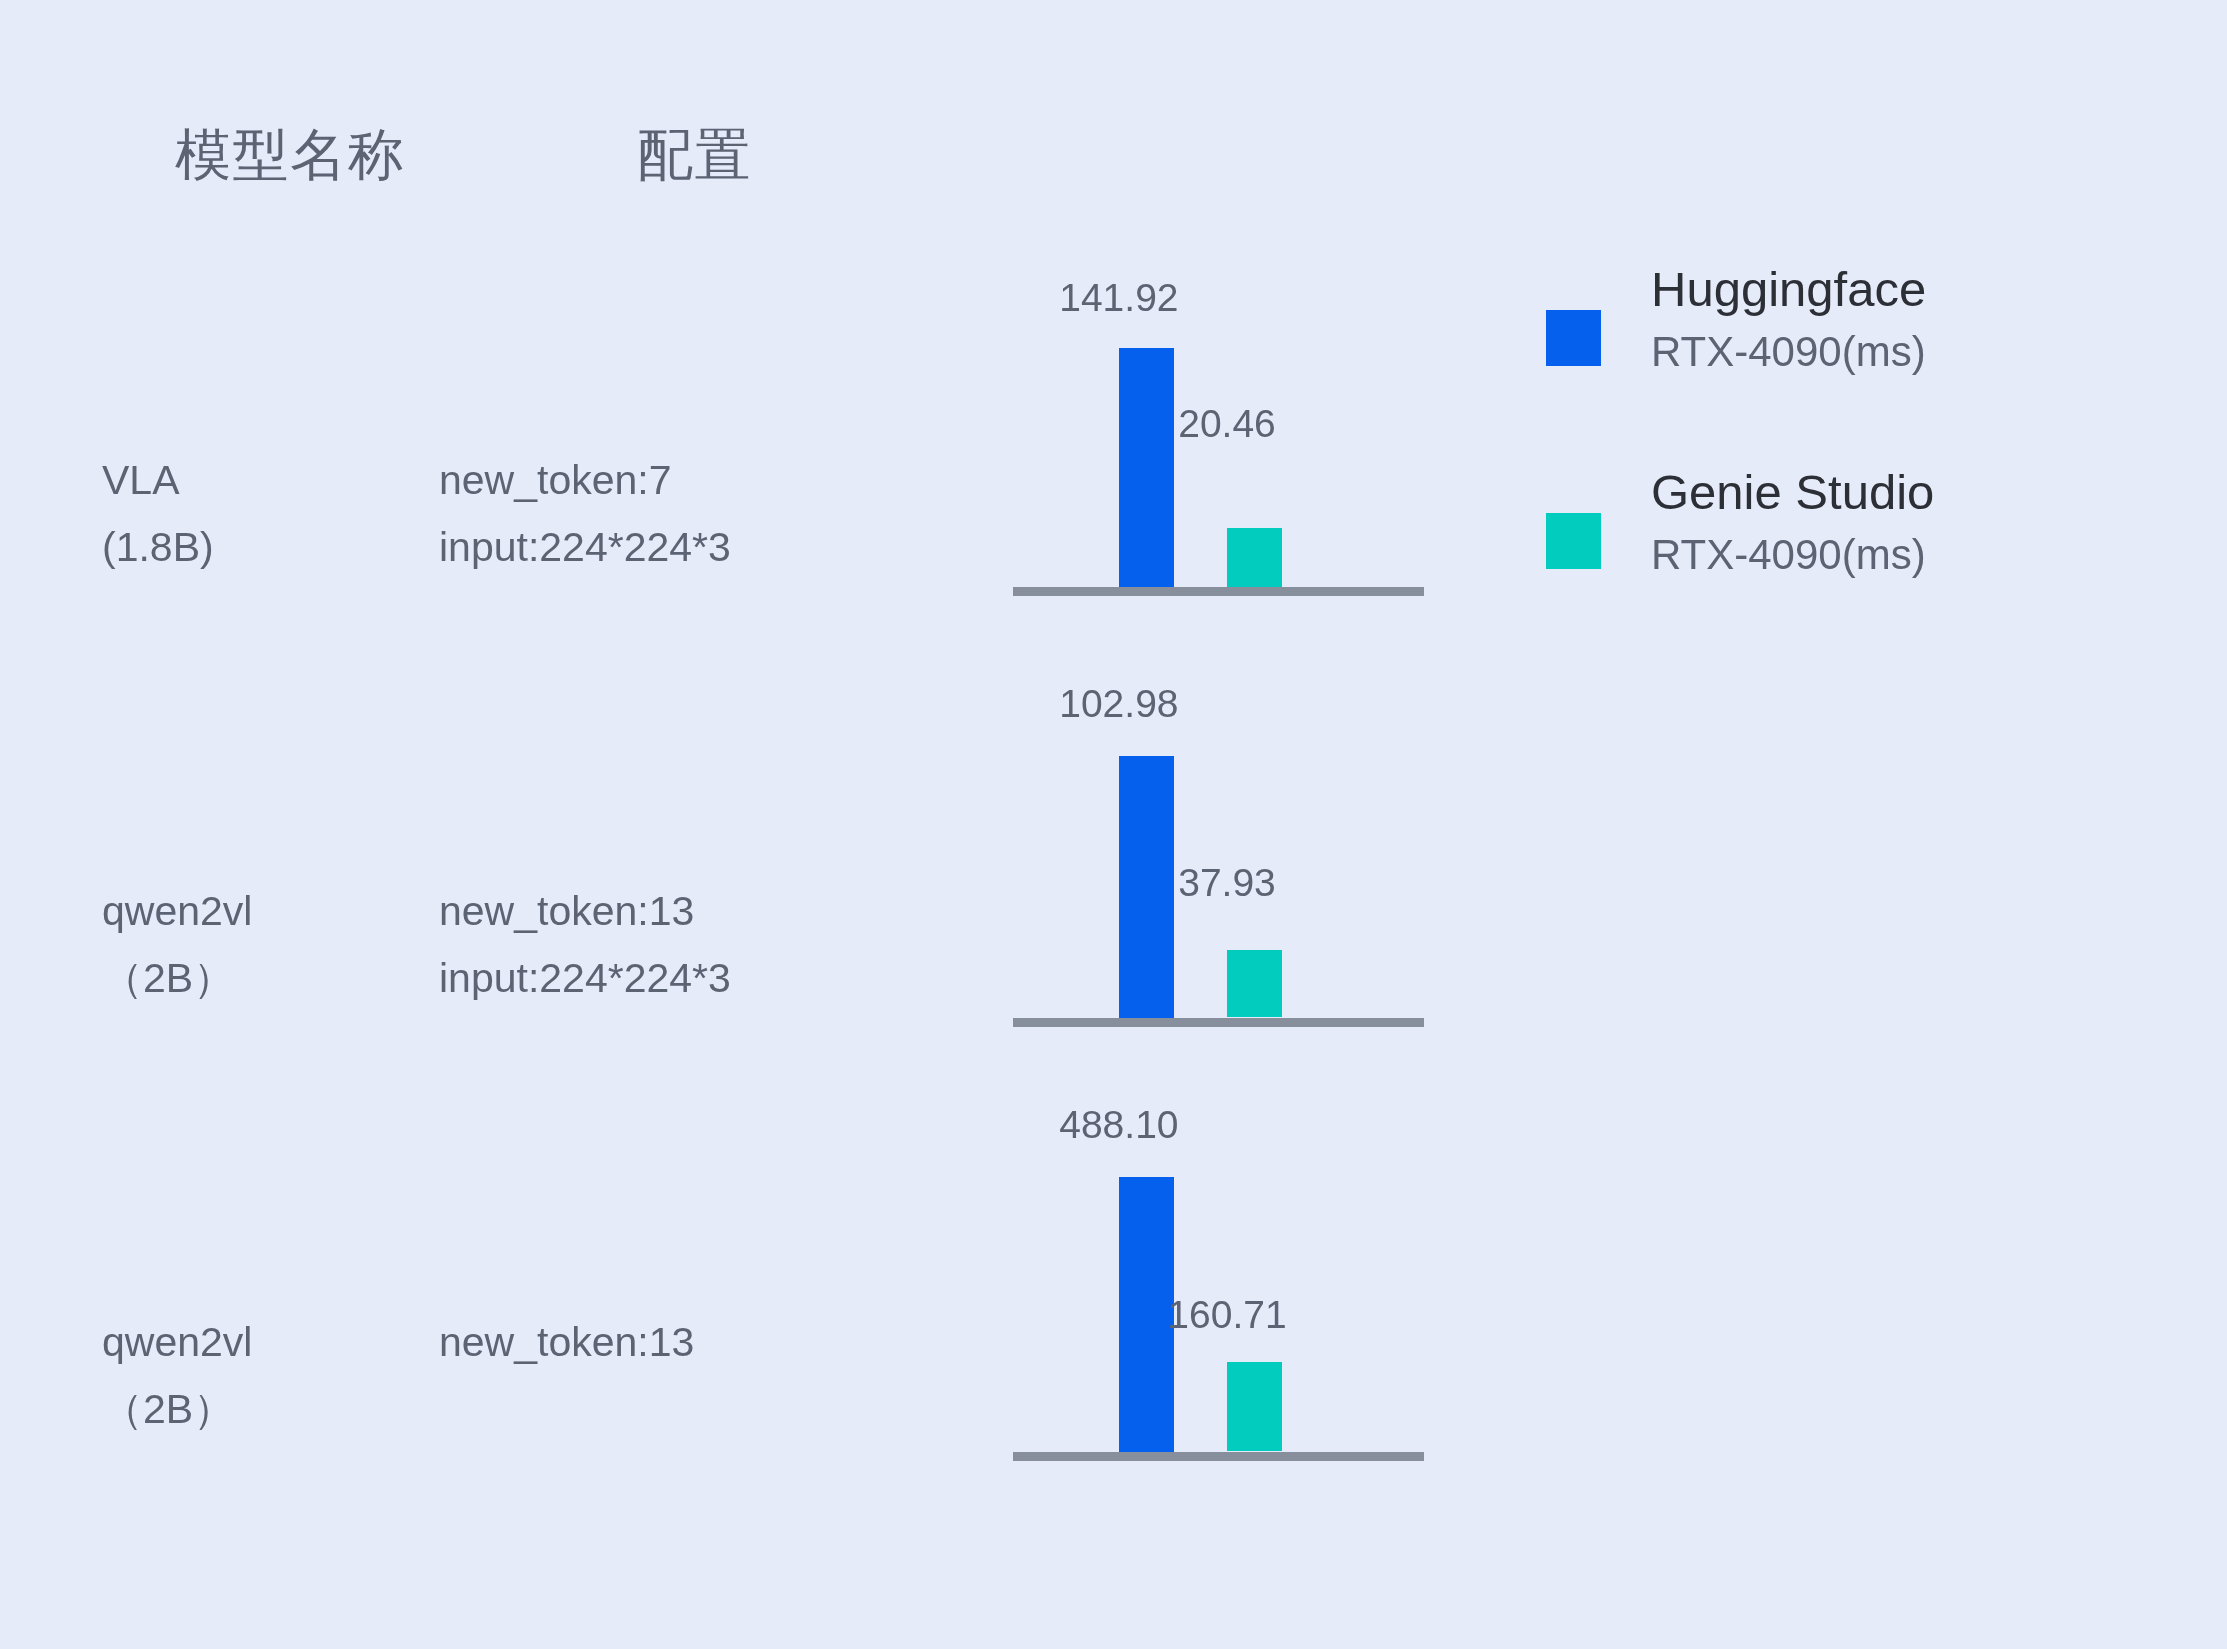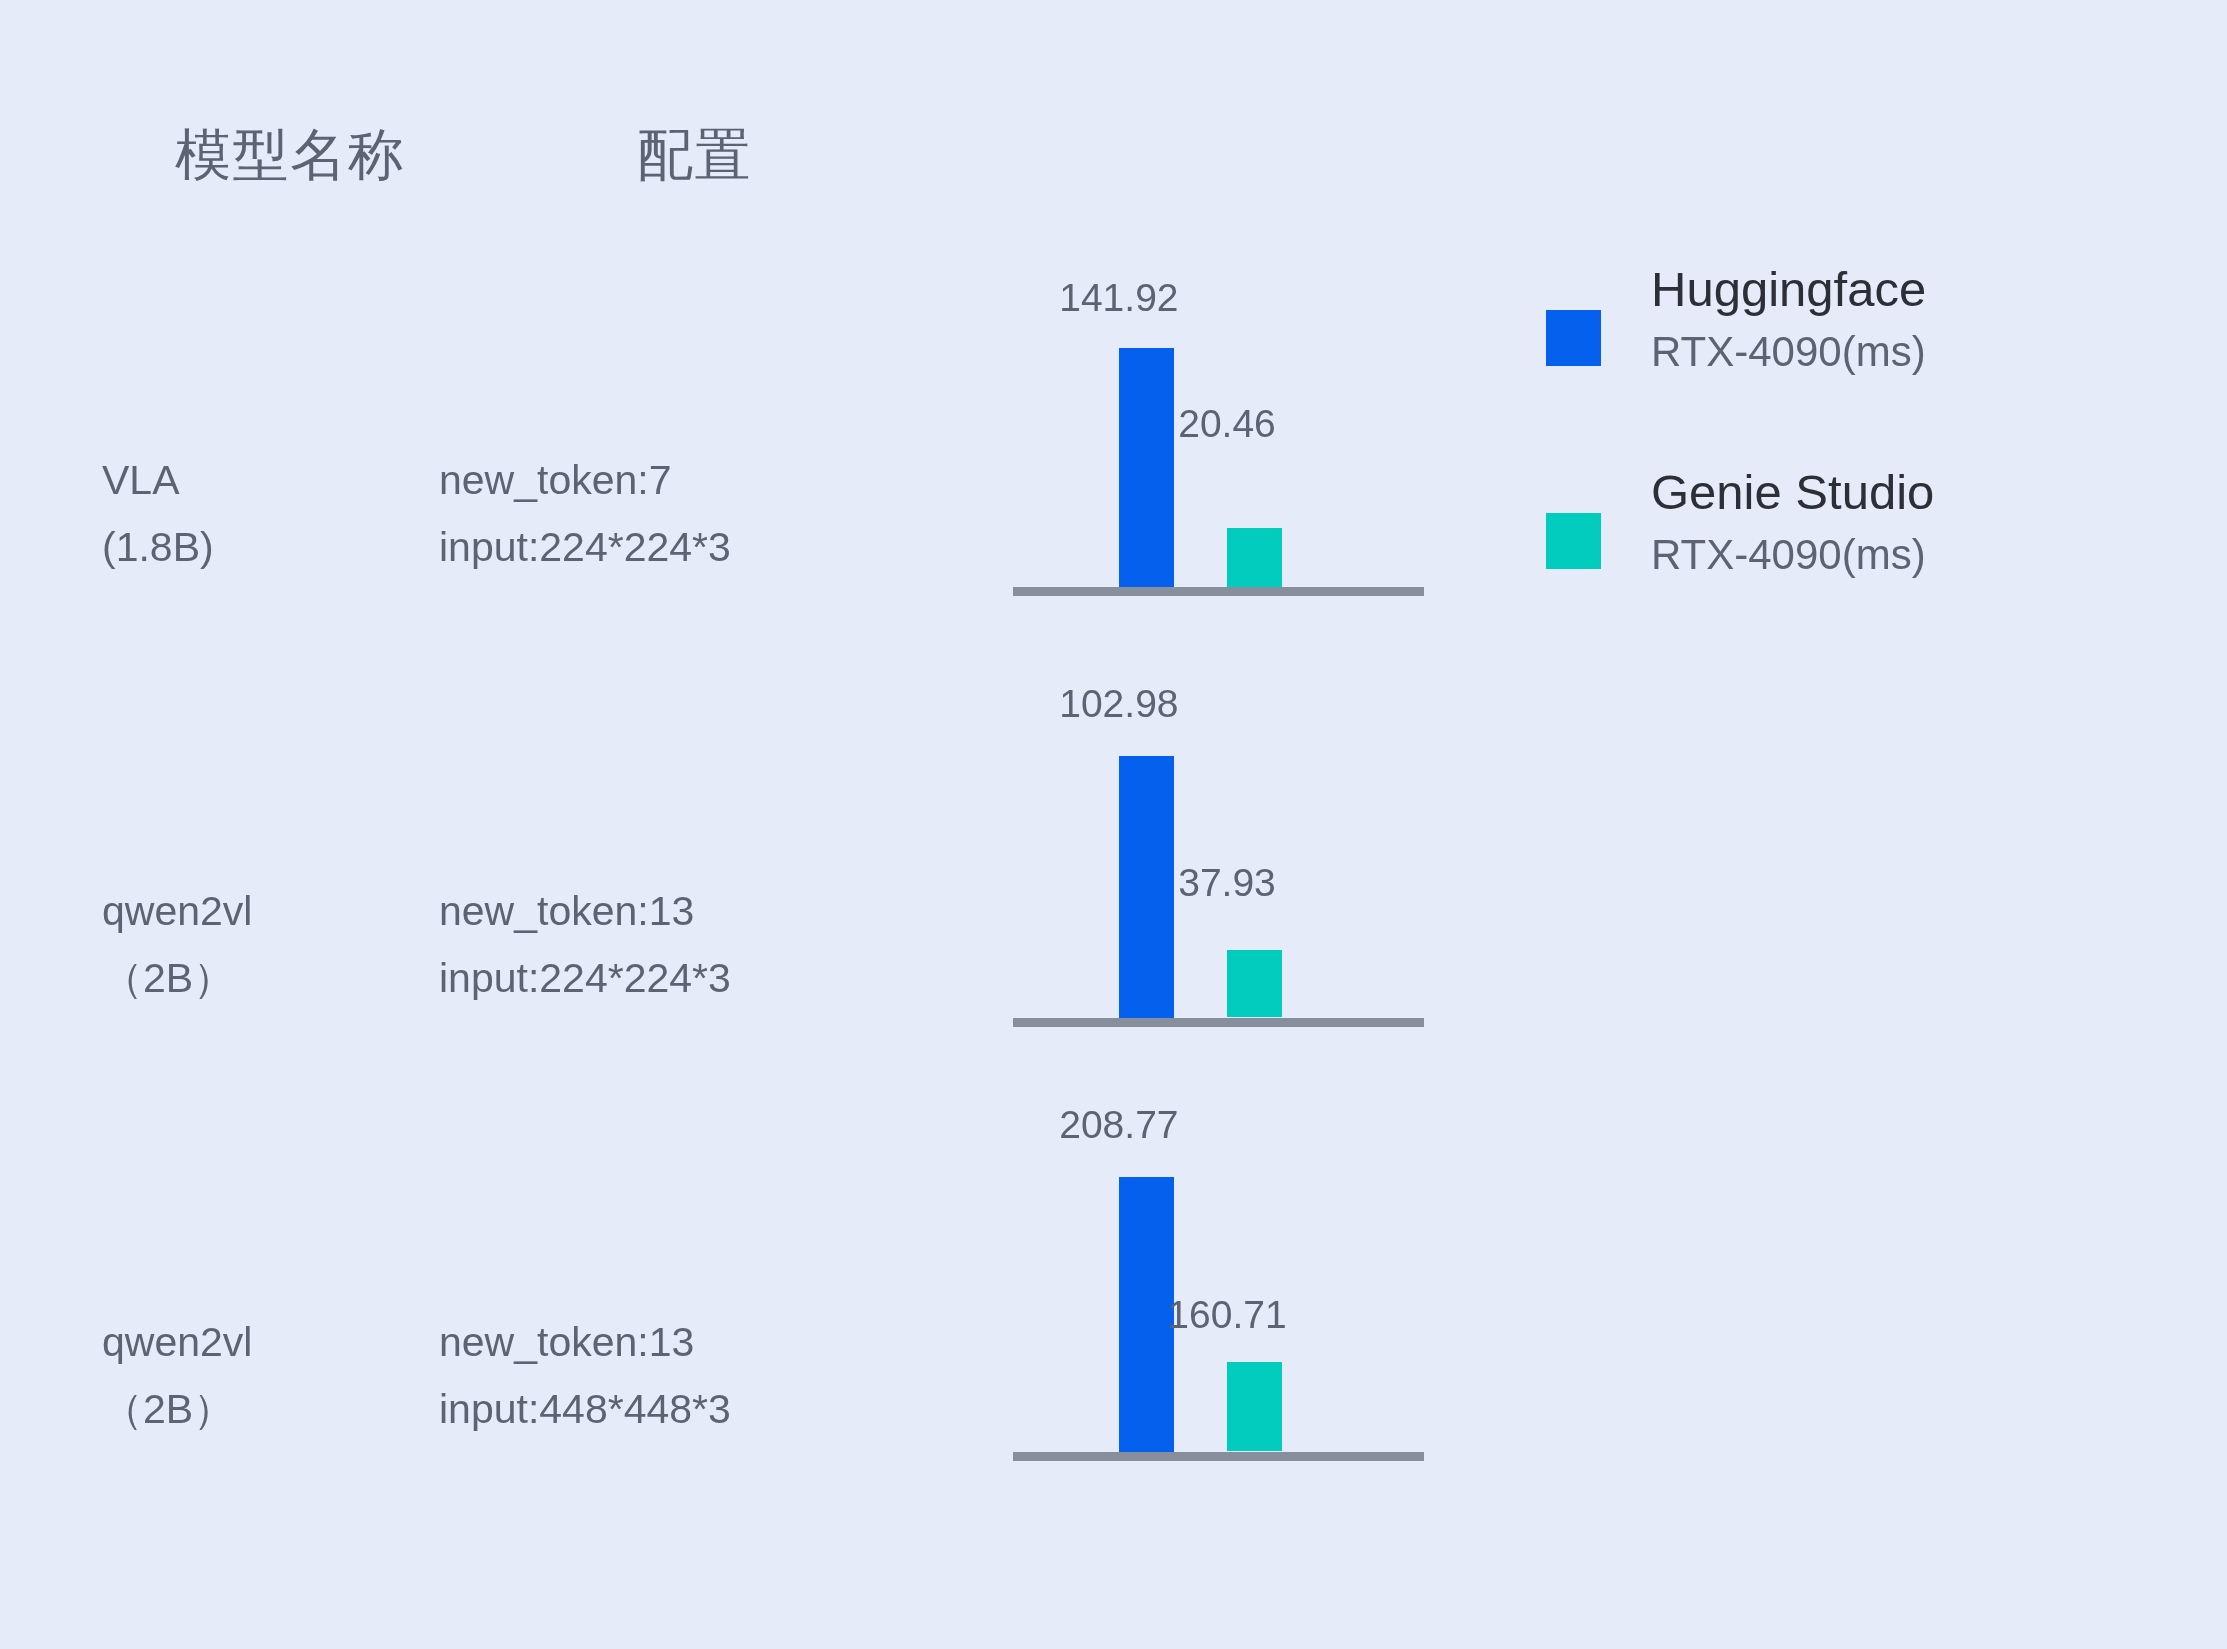--- a/index.html
+++ b/index.html
@@ -208,26 +208,25 @@
     <div class="baseline"></div>
   </div>
 
   <div class="row r3">
     <div class="cell-model v3">
       <div>qwen2vl</div>
       <div>（2B）</div>
     </div>
     <div class="cell-config v3">
       <div>new_token:13</div>
-      <div>input:448*448*3</div>
     </div>
   </div>
 
   <div class="plot p3">
-    <div class="bar-label hf" style="top:-10.2px">208.77</div>
+    <div class="bar-label hf" style="top:-10.2px">488.10</div>
     <div class="bar hf" style="top:64px;height:281px"></div>
 
     <div class="bar-label genie" style="top:180px">160.71</div>
     <div class="bar genie" style="top:249px;height:89px"></div>
 
     <div class="baseline"></div>
   </div>
 
   <div class="legend">
 

